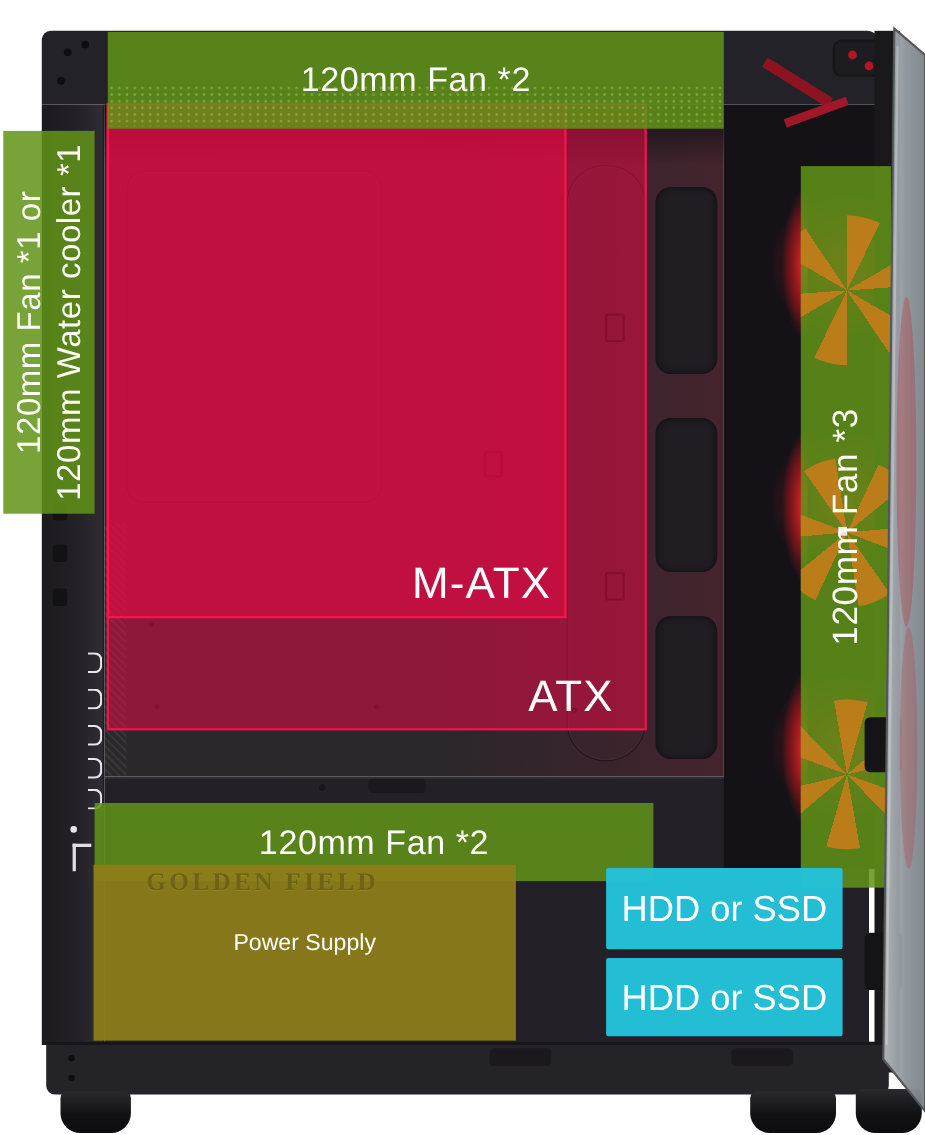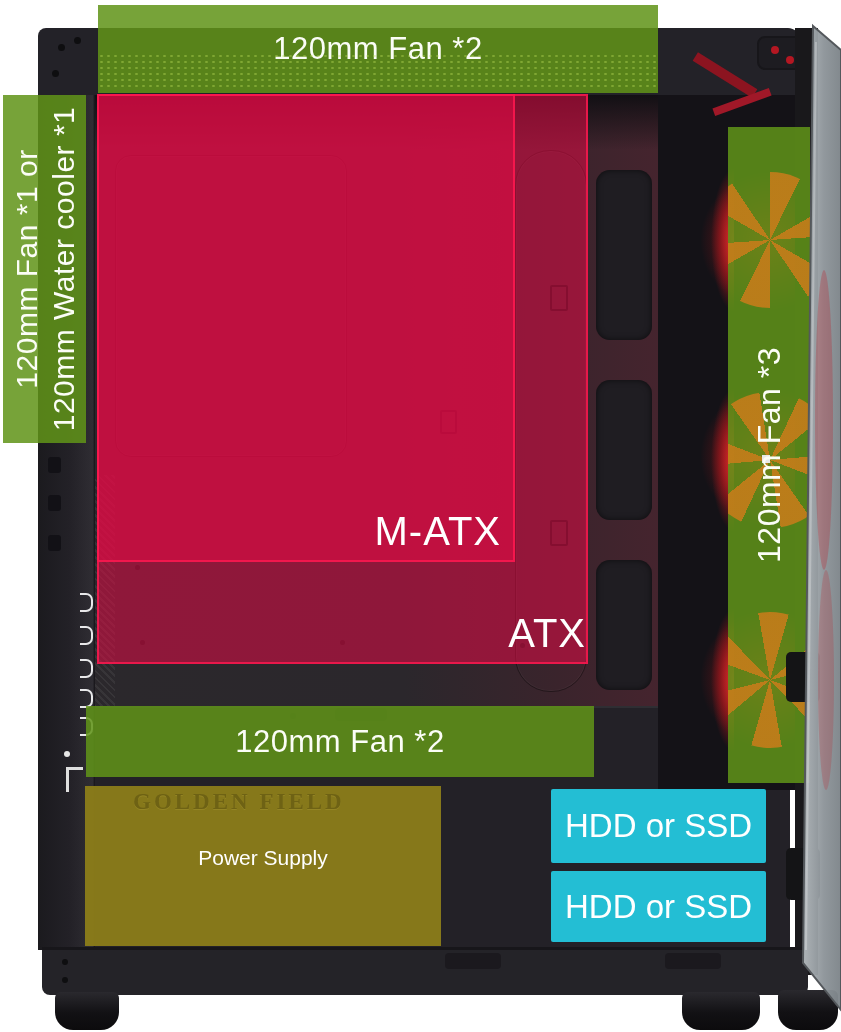--- a/index.html
+++ b/index.html
@@ -48,42 +48,42 @@
   .foot{background:linear-gradient(#2a292e,#121114 55%,#0c0b0d);border-radius:6px 6px 18px 18px;}
 
   
   .ovl{border:2px solid rgba(255,25,80,.8);box-sizing:border-box;}
   .ovl-atx{left:97px;top:94px;width:491px;height:570px;background:rgba(235,10,70,.52);}
   .ovl-matx{left:97px;top:94px;width:418px;height:468px;background:rgba(235,10,70,.52);}
   .ovl-itx{left:97px;top:94px;width:365px;height:373px;background:rgba(238,16,78,.78);}
   .mobo-label{position:absolute;color:#fff;font-size:40px;letter-spacing:1px;}
   .lb-itx{right:14px;bottom:8px;}
   .lb-matx{right:12px;bottom:6px;}
-  .lb-atx{right:0;bottom:6px;margin-left:12px;}
-
-  
-  .banner{background:rgba(97,148,24,.86);color:#fbfdf6;}
+  .lb-atx{right:28px;bottom:6px;margin-left:12px;}
+
+  
+  .banner{background:rgba(97,148,24,.86);color:#fbfdf6;margin-top:24px;}
   .banner-top{left:98px;top:5px;width:560px;height:88px;display:flex;align-items:center;justify-content:center;
     font-size:31px;letter-spacing:.5px;}
   .mesh{left:0;bottom:2px;width:100%;height:38px;
     background-image:radial-gradient(rgba(190,225,90,.38) 1px,rgba(190,225,90,0) 1.6px);
     background-size:7px 6px;}
   .banner-front{left:3px;top:95px;width:83px;height:348px;}
   .banner-side{left:728px;top:127px;width:82px;height:656px;overflow:hidden;}
   .banner-bottom{left:86px;top:706px;width:508px;height:71px;display:flex;align-items:center;justify-content:center;
     font-size:31px;letter-spacing:.5px;}
   .vtext{position:absolute;left:50%;top:50%;transform:translate(-50%,-50%) rotate(-90deg);
     white-space:nowrap;text-align:center;font-size:30px;line-height:37px;letter-spacing:.5px;}
   .vtext-side{font-size:32px;}
   .fan-blades{position:absolute;left:-26px;width:136px;height:136px;border-radius:50%;opacity:.92;
     background:repeating-conic-gradient(rgba(200,124,26,.95) 0 26deg,rgba(200,124,26,0) 26deg 60deg);}
   .hub{width:8px;height:8px;background:#e8e8e8;}
 
   
-  .psu{left:85px;top:786px;width:356px;height:160px;background:rgba(140,125,25,.95);}
+  .psu{left:85px;top:786px;width:384px;height:160px;background:rgba(140,125,25,.95);}
   .psu-brand{position:absolute;left:48px;top:3px;font-family:"Liberation Serif",serif;font-weight:bold;
     font-size:23px;letter-spacing:3px;color:#6e6214;text-shadow:0 1px 0 rgba(255,230,120,.12);}
   .psu-label{position:absolute;left:0;right:0;top:60px;text-align:center;color:#fff;font-size:21px;}
   .bay{background:rgba(35,195,218,.97);display:flex;align-items:center;justify-content:center;
     color:#fff;font-size:33px;border-radius:2px;}
   .bay1{left:551px;top:789px;width:215px;height:74px;}
   .bay2{left:551px;top:871px;width:215px;height:71px;}
 
   .glass-svg{left:0;top:0;width:841px;height:1032px;pointer-events:none;}
 </style>

